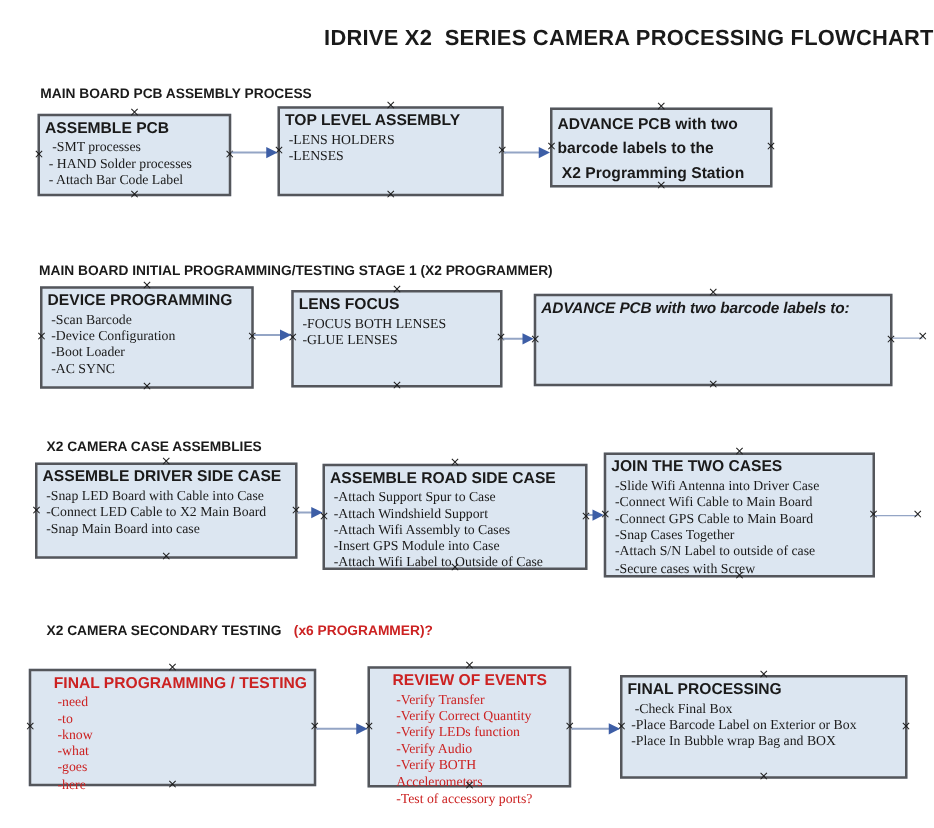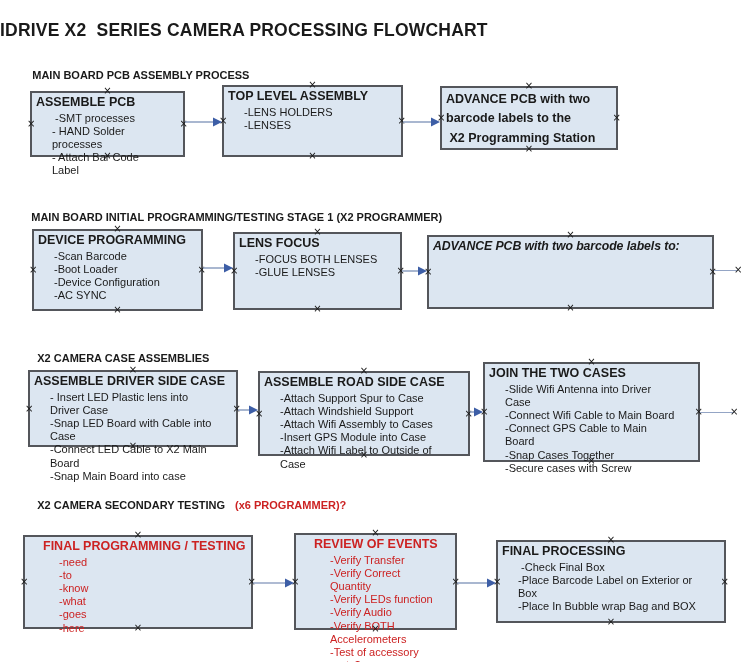--- a/index.html
+++ b/index.html
@@ -3,34 +3,34 @@
 <meta charset="utf-8">
 <style>
   :root{
     --fill:#dce6f1; --border:#54565b; --arrow-line:#94a5c5; --arrow-head:#3d5ea6;
     --red:#cc2222; --ink:#1a1a1a;
   }
   html,body{margin:0;padding:0;background:#fff;}
   .canvas{position:relative;width:747px;height:662px;background:#fff;overflow:hidden;
           font-family:"Liberation Sans",sans-serif;color:var(--ink);}
 
-  .main-title{position:absolute;top:20px;left:0;width:100%;text-align:left;
+  .main-title{position:absolute;top:20px;left:0;width:100%;text-align:right;
               font-size:17.5px;font-weight:bold;letter-spacing:.2px;white-space:pre;}
 
   .sec-header{position:absolute;font-size:11px;font-weight:bold;white-space:pre;}
   .sec-header .suffix{color:var(--red);margin-left:10px;}
   #h1{left:20px;top:57px}
   #h2{left:19px;top:199px}
   #h3{left:25px;top:340px}
   #h4{left:25px;top:487px}
 
   .box{position:absolute;box-sizing:border-box;background:var(--fill);
        border:2px solid var(--border);padding:2px 4px;overflow:visible;}
   .box-title{font-size:12.5px;font-weight:bold;line-height:1.25;white-space:pre-wrap;}
-  .box ul{margin:1px 16px 0;padding:0;list-style:none;font-size:11px;line-height:1.2;white-space:pre-wrap;}
+  .box ul{margin:1px 3px 0;padding:0;list-style:none;font-size:11px;line-height:1.2;white-space:pre-wrap;font-family:Liberation Serif, serif;}
   .box.red .box-title,.box.red ul{color:var(--red);padding-left:14px;}
   .box.lh-lg .box-title{line-height:1.55;}
   .box.tight .box-title{font-size:12.3px;white-space:pre;letter-spacing:-0.1px;font-style:italic;}
 
   #s1b1{left:30px;top:91px;width:155px;height:66px}
   #s1b2{left:222px;top:85px;width:181px;height:72px}
   #s1b3{left:440px;top:86px;width:178px;height:64px}
   #s2b1{left:32px;top:229px;width:171px;height:82px}
   #s2b2{left:233px;top:232px;width:169px;height:78px}
   #s2b3{left:427px;top:235px;width:287px;height:74px}
@@ -108,21 +108,21 @@
  X2 Programming Station</div>
     <ul></ul>
   <span class="hx top">×</span>
       <span class="hx bottom">×</span>
       <span class="hx left">×</span>
       <span class="hx right">×</span>
     </div>
 
   <div class="box" id="s2b1">
     <div class="box-title">DEVICE PROGRAMMING</div>
-    <ul><li>-Scan Barcode</li><li>-Boot Loader</li><li>-Device Configuration</li><li>-AC SYNC</li></ul>
+    <ul><li>-Scan Barcode</li><li>-Device Configuration</li><li>-Boot Loader</li><li>-AC SYNC</li></ul>
   <span class="hx top">×</span>
       <span class="hx bottom">×</span>
       <span class="hx left">×</span>
       <span class="hx right">×</span>
     </div>
   <div class="box" id="s2b2">
     <div class="box-title">LENS FOCUS</div>
     <ul><li>-FOCUS BOTH LENSES</li><li>-GLUE LENSES</li></ul>
   <span class="hx top">×</span>
       <span class="hx bottom">×</span>
@@ -132,37 +132,37 @@
   <div class="box tight" id="s2b3">
     <div class="box-title">ADVANCE PCB with two barcode labels to:</div>
   <span class="hx top">×</span>
       <span class="hx bottom">×</span>
       <span class="hx left">×</span>
       <span class="hx right">×</span>
     </div>
 
   <div class="box" id="s3b1">
     <div class="box-title">ASSEMBLE DRIVER SIDE CASE</div>
-    <ul><li>- Insert LED Plastic lens into Driver Case</li><li>-Snap LED Board with Cable into Case</li><li>-Connect LED Cable to X2 Main Board</li><li>-Snap Main Board into case</li></ul>
+    <ul><li>-Snap LED Board with Cable into Case</li><li>-Connect LED Cable to X2 Main Board</li><li>-Snap Main Board into case</li></ul>
   <span class="hx top">×</span>
       <span class="hx bottom">×</span>
       <span class="hx left">×</span>
       <span class="hx right">×</span>
     </div>
   <div class="box" id="s3b2">
     <div class="box-title">ASSEMBLE ROAD SIDE CASE</div>
     <ul><li>-Attach Support Spur to Case</li><li>-Attach Windshield Support</li><li>-Attach Wifi Assembly to Cases</li><li>-Insert GPS Module into Case</li><li>-Attach Wifi Label to Outside of Case</li></ul>
   <span class="hx top">×</span>
       <span class="hx bottom">×</span>
       <span class="hx left">×</span>
       <span class="hx right">×</span>
     </div>
   <div class="box" id="s3b3">
     <div class="box-title">JOIN THE TWO CASES</div>
-    <ul><li>-Slide Wifi Antenna into Driver Case</li><li>-Connect Wifi Cable to Main Board</li><li>-Connect GPS Cable to Main Board</li><li>-Snap Cases Together</li><li>-Secure cases with Screw</li></ul>
+    <ul><li>-Slide Wifi Antenna into Driver Case</li><li>-Connect Wifi Cable to Main Board</li><li>-Connect GPS Cable to Main Board</li><li>-Snap Cases Together</li><li>-Attach S/N Label to outside of case</li><li>-Secure cases with Screw</li></ul>
   <span class="hx top">×</span>
       <span class="hx bottom">×</span>
       <span class="hx left">×</span>
       <span class="hx right">×</span>
     </div>
 
   <div class="box red" id="s4b1">
     <div class="box-title">FINAL PROGRAMMING / TESTING</div>
     <ul><li>-need</li><li>-to</li><li>-know</li><li>-what</li><li>-goes</li><li>-here</li></ul>
   <span class="hx top">×</span>

